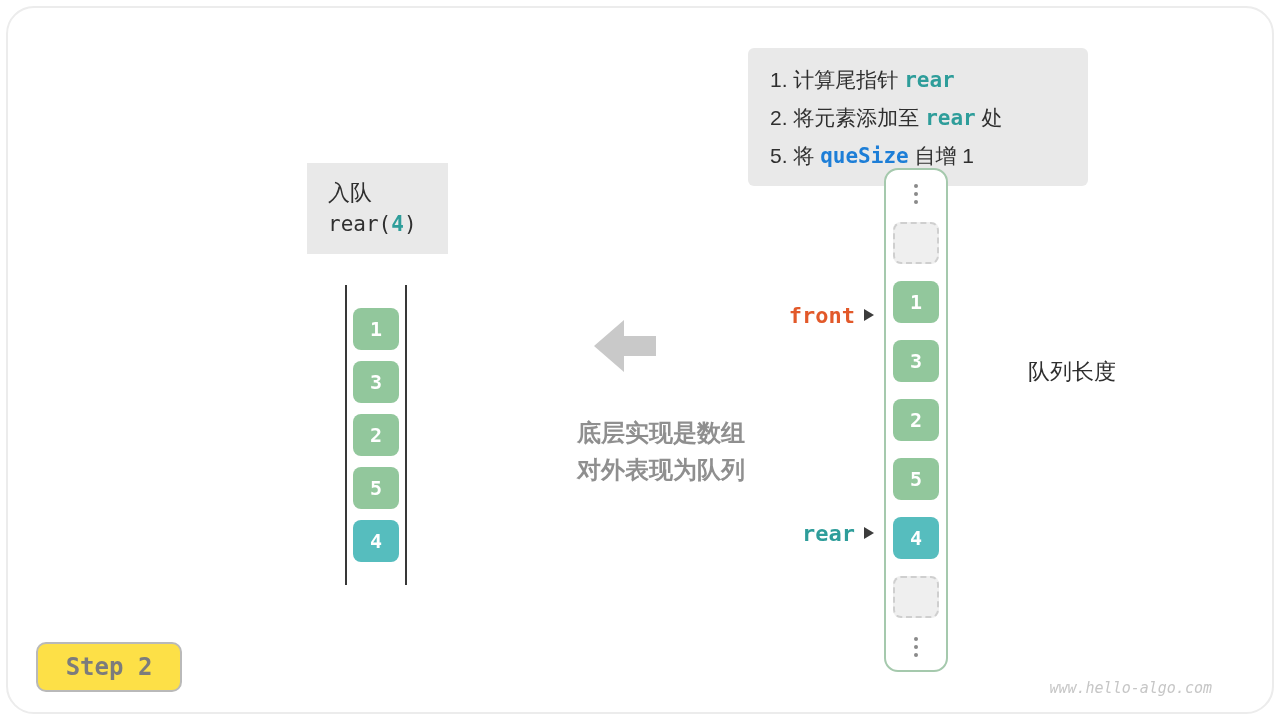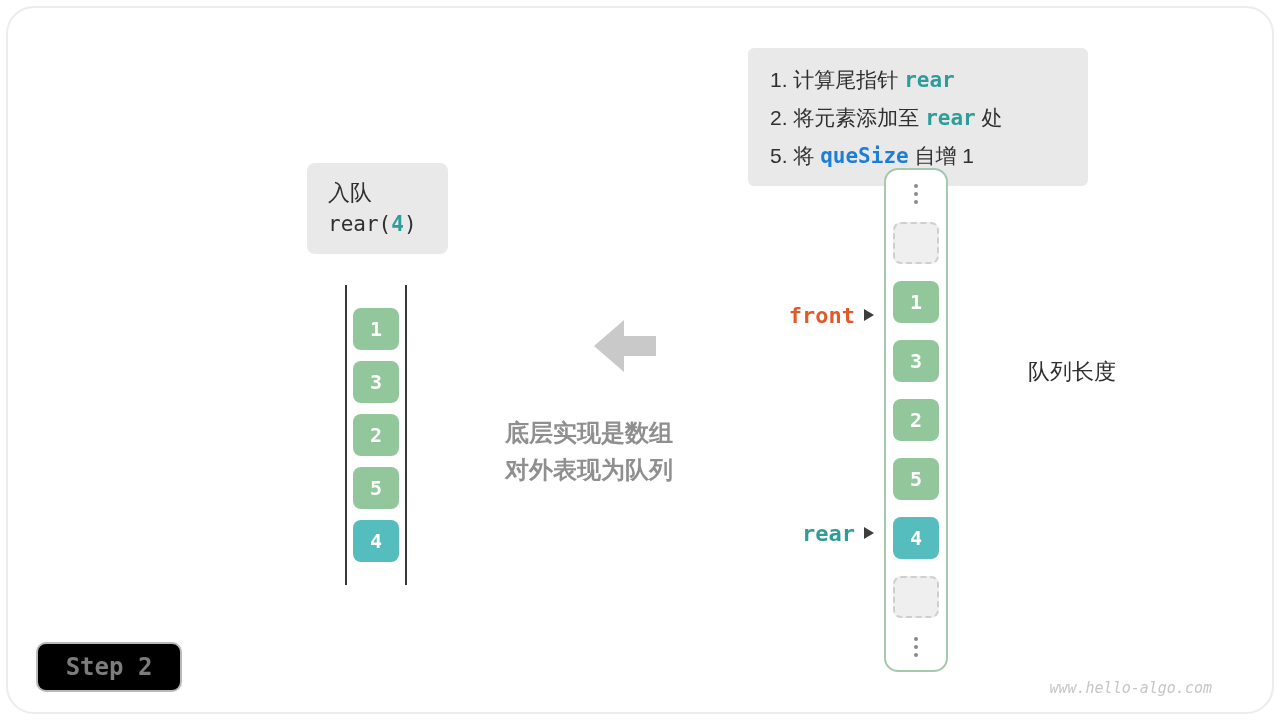--- a/index.html
+++ b/index.html
@@ -20,38 +20,38 @@
   .ibox{position:absolute;left:748px;top:14px;width:340px;height:138px;background:var(--box-gray);
         border-radius:6px;padding:13px 0 0 22px;margin-top:34px;}
   .ibox-line{font-size:21px;line-height:37px;color:var(--text-dark);}
   .ibox-line span{white-space:pre;}
   .code{font-family:"DejaVu Sans Mono", monospace;font-weight:bold;}
   .code-teal{color:var(--code-teal);}
   .code-blue{color:var(--code-blue);}
 
   
   .opbox{position:absolute;left:307px;top:163px;width:141px;height:91px;background:var(--box-gray);
-         border-radius:8px;padding:15px 0 0 21px;}
+         border-radius:0;padding:15px 0 0 21px;}
   .op-title{font-size:22px;color:var(--text-dark);line-height:30px;}
   .op-code{font-family:"DejaVu Sans Mono", monospace;font-size:21px;color:var(--text-dark);line-height:32px;}
   .op-arg{font-weight:bold;color:var(--rear-teal);}
 
   
   .queue-left{position:absolute;left:345px;top:285px;width:62px;height:300px;
               border-left:2px solid var(--line-dark);border-right:2px solid var(--line-dark);
               display:flex;flex-direction:column;align-items:center;gap:11px;padding-top:23px;}
   .node{width:46px;height:42px;border-radius:8px;color:#fff;font-family:"DejaVu Sans Mono", monospace;
         font-weight:bold;font-size:20px;display:flex;align-items:center;justify-content:center;}
   .node.green{background:var(--node-green);}
   .node.teal{background:var(--node-teal);}
 
   
   .big-arrow{position:absolute;left:594px;top:320px;}
   .arrow-shape{fill:var(--arrow-gray);}
-  .caption{position:absolute;left:505px;top:414px;width:240px;text-align:left;
+  .caption{position:absolute;left:505px;top:414px;width:240px;text-align:right;
            font-size:24px;font-weight:bold;color:var(--caption-gray);line-height:37px;}
 
   
   .array-col{position:absolute;left:884px;top:168px;width:64px;height:504px;border:2px solid var(--border-green);
              border-radius:14px;background:#fff;display:flex;flex-direction:column;align-items:center;
              gap:17px;padding:12px 0;}
   .acell{width:46px;height:42px;border-radius:8px;flex:0 0 auto;}
   .acell.val{color:#fff;font-family:"DejaVu Sans Mono", monospace;font-weight:bold;font-size:20px;
              display:flex;align-items:center;justify-content:center;}
   .acell.green{background:var(--node-green);}
@@ -73,21 +73,21 @@
 
   
   .len{position:absolute;left:1028px;top:340px;}
   .len-l1{font-size:22px;color:var(--text-dark);line-height:32px;margin-bottom:6px;margin-top:16px;}
   .len-l2{font-family:"DejaVu Sans Mono", monospace;font-size:22px;color:var(--text-dark);line-height:32px;}
   .len-l2 span{white-space:pre;}
   .len-var{font-weight:bold;color:var(--code-blue);}
 
   
   .step{position:absolute;left:36px;top:642px;width:146px;height:50px;border:2px solid #b9b9b9;
-        border-radius:10px;background:#000000;display:flex;align-items:center;justify-content:center;
+        border-radius:10px;background:#fde047;display:flex;align-items:center;justify-content:center;
         font-family:"DejaVu Sans Mono", monospace;font-weight:bold;font-size:24px;color:var(--step-gray);}
 
   
   .wm{position:absolute;right:68px;top:679px;font-family:"DejaVu Sans Mono", monospace;
       font-size:15px;color:var(--watermark-gray);font-style:italic;}
 </style>
 </head>
 <body>
 
 <div class="canvas">

